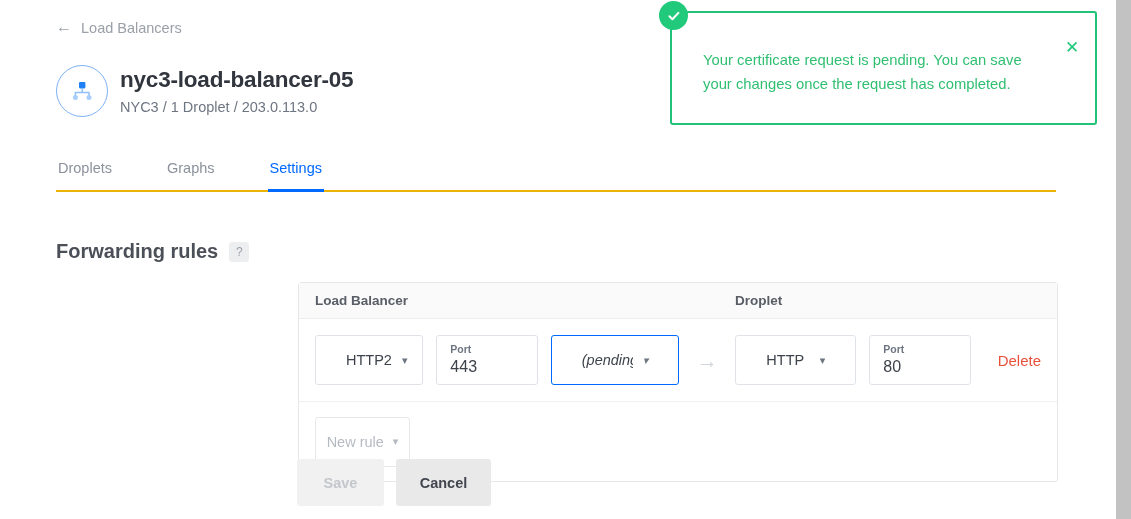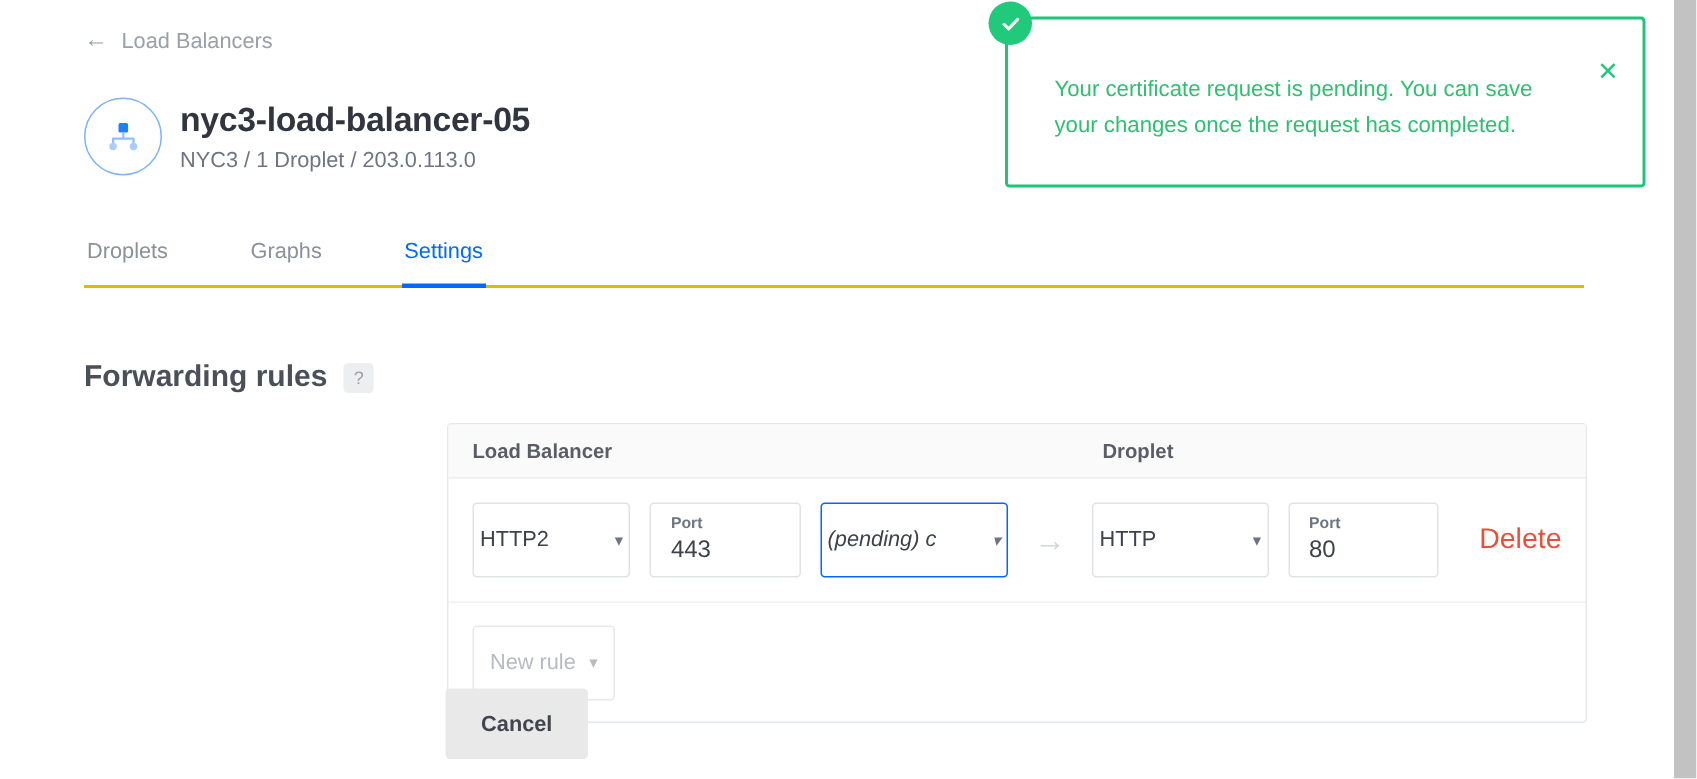--- a/index.html
+++ b/index.html
@@ -177,21 +177,21 @@
 
   
   .sel {
     height: 50px;
     border: 1px solid #dfe3e8;
     border-radius: 3px;
     background: #ffffff;
     display: flex;
     align-items: center;
     justify-content: space-between;
-    padding: 0 4px;
+    padding: 0 30px;
     font-size: 14.5px;
     color: #3d424b;
     cursor: pointer;
     overflow: hidden;
     white-space: nowrap;
   }
   .sel .caret {
     color: #6e7582;
     font-size: 11px;
     margin-left: 10px;
@@ -235,21 +235,21 @@
     width: 30px;
     text-align: center;
     color: #d2d6da;
     font-size: 21px;
     line-height: 1;
     flex: none;
     user-select: none;
   }
 
   .delete-link {
-    font-size: 19px;
+    font-size: 15px;
     color: #e8503a;
     cursor: pointer;
     margin-left: 14px;
   }
 
   .newrule-row {
     height: 79px;
     display: flex;
     align-items: center;
     padding: 0 16px;
@@ -426,20 +426,21 @@
 
   <div class="newrule-row">
     <div class="newrule-btn">
       <span>New rule</span>
       <span class="caret">▾</span>
     </div>
   </div>
 </div>
 
 <div class="actions">
+  <button class="btn btn-save">Save</button>
   <button class="btn btn-cancel">Cancel</button>
 </div>
 
 <div class="notice">
   <div class="notice-text">Your certificate request is pending. You can save your changes once the request has completed.</div>
   <div class="notice-close">✕</div>
 </div>
 <div class="notice-check">
   <svg width="16" height="16" viewBox="0 0 16 16" aria-hidden="true">
     <path d="M3.4 8.3 L6.4 11.2 L12.4 4.9" stroke="#ffffff" stroke-width="2.1" fill="none" stroke-linecap="round" stroke-linejoin="round"></path>

